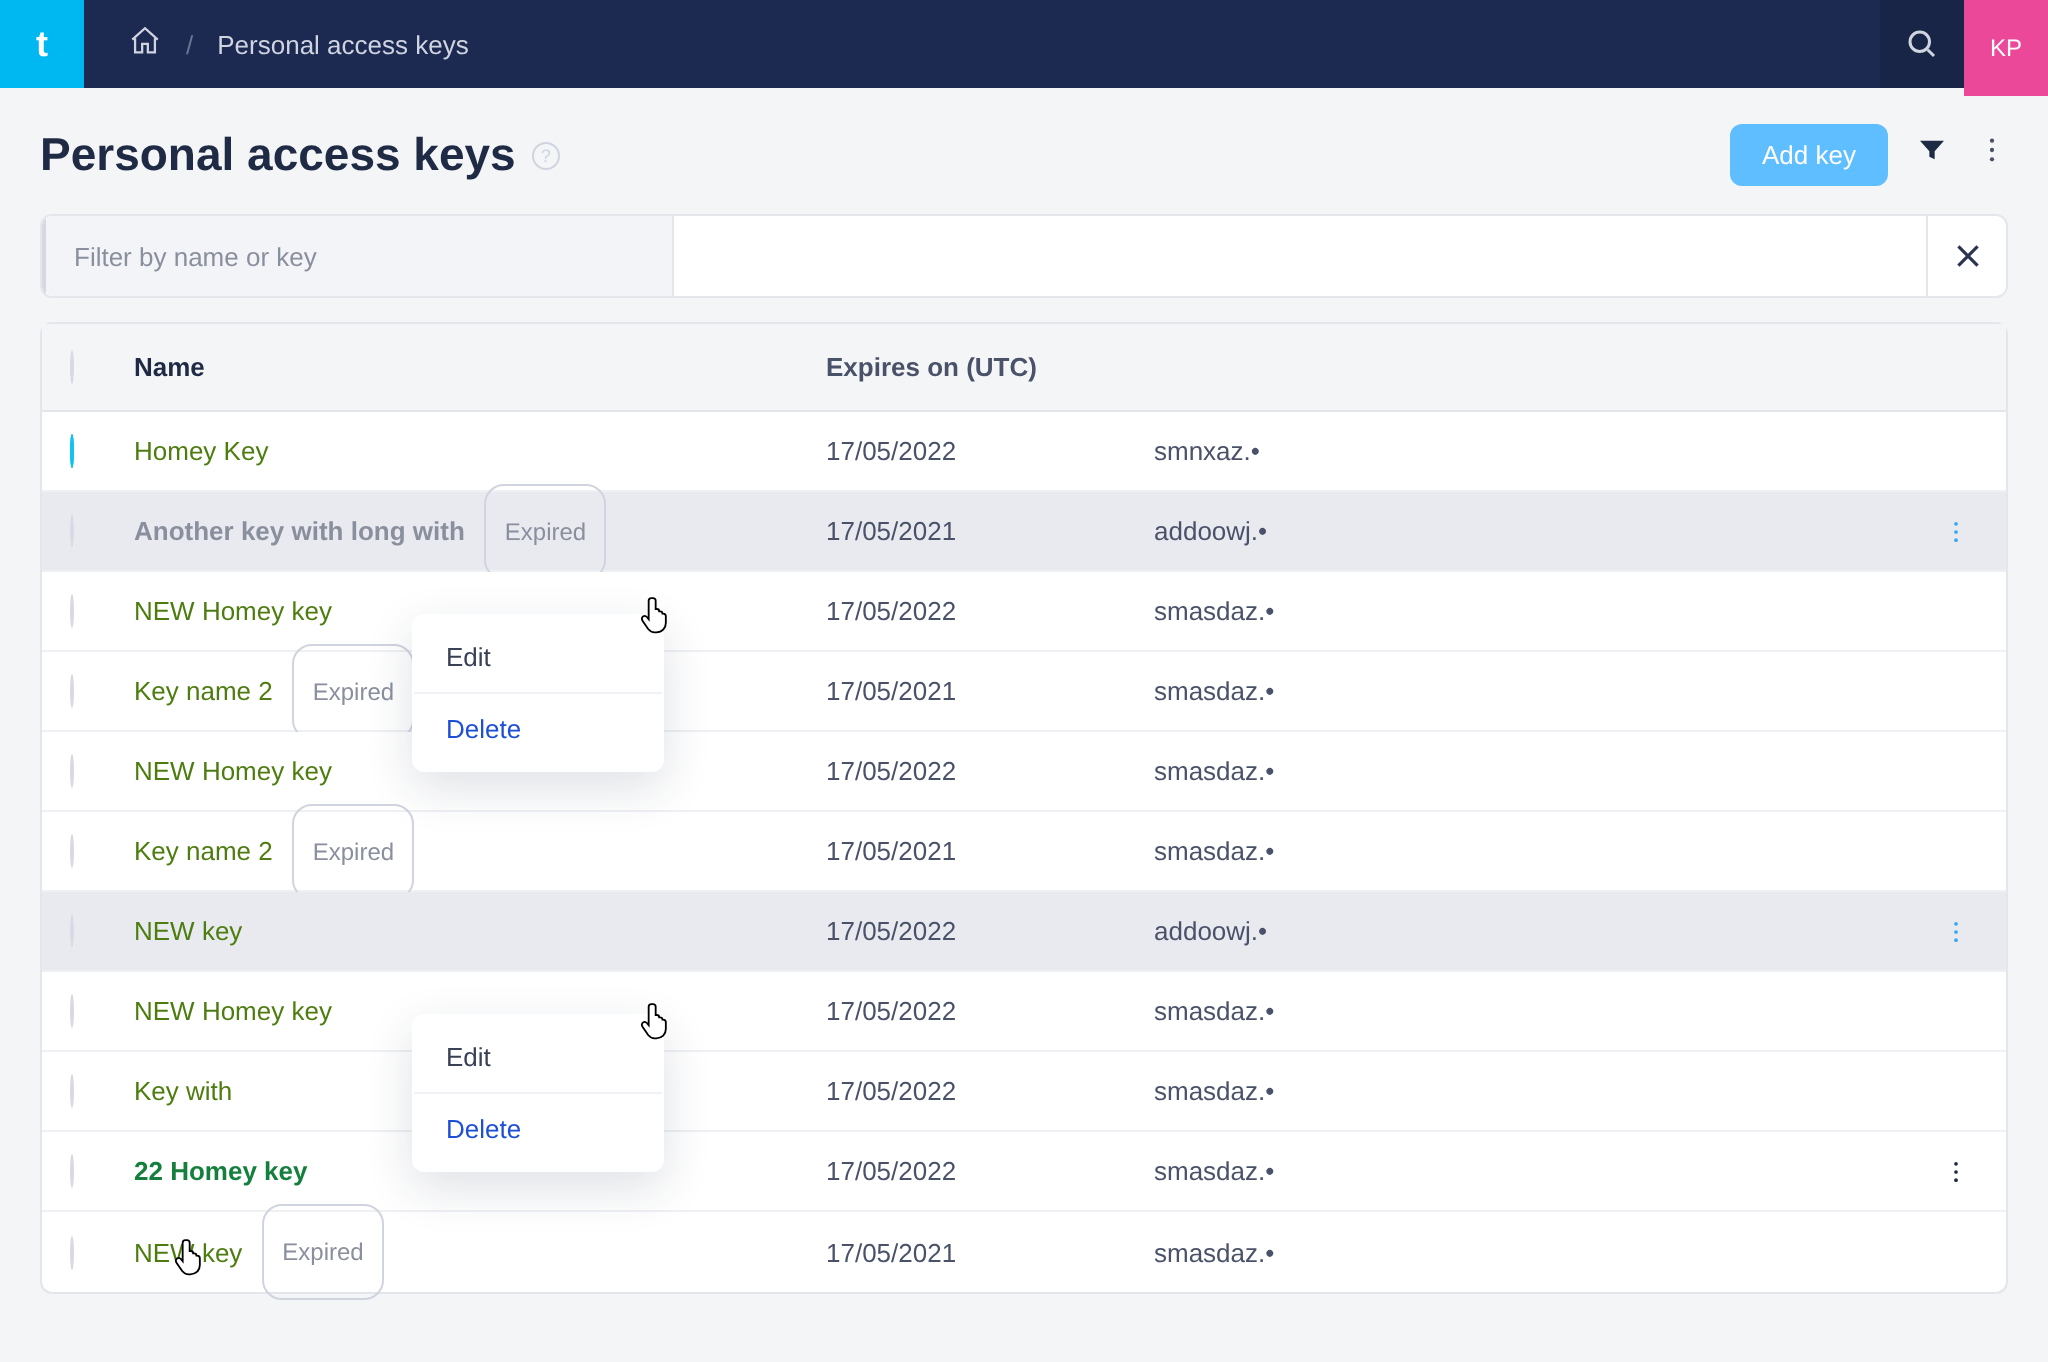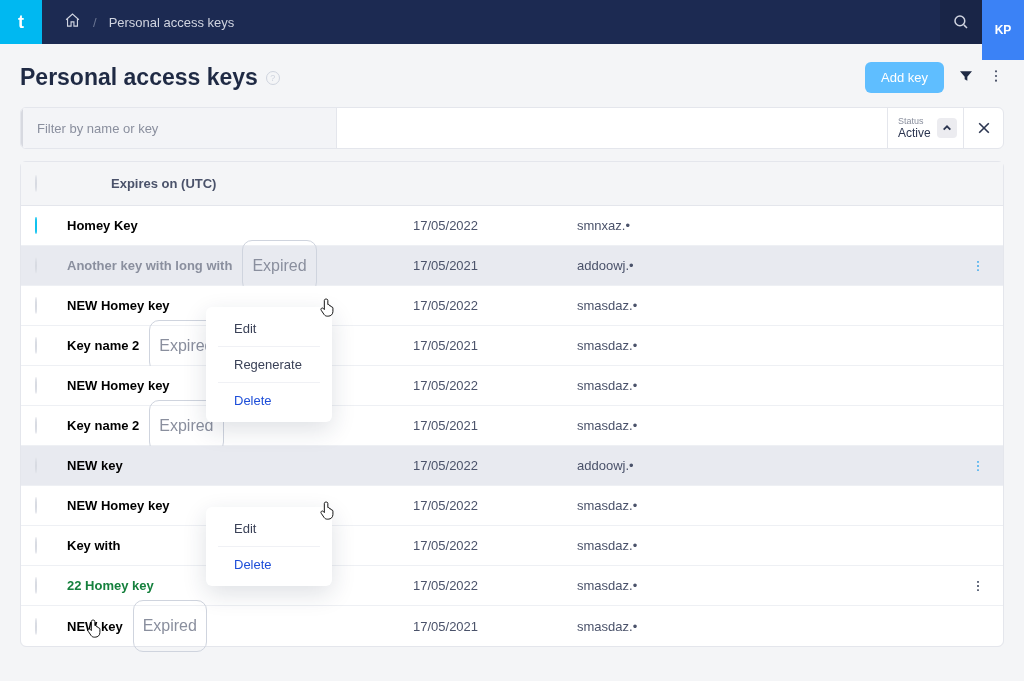--- a/index.html
+++ b/index.html
@@ -6,21 +6,21 @@
   html, body { width: 1024px; height: 681px; overflow: hidden; font-family: -apple-system, BlinkMacSystemFont, "Segoe UI", Arial, sans-serif; background: #f4f5f7; }
   
   
   .topbar { height: 44px; background: #1c2a52; display: flex; align-items: center; position: relative; }
   .logo-block { width: 42px; height: 44px; background: #00b8f1; display: flex; align-items: center; justify-content: center; color: #fff; font-size: 18px; font-weight: 600; }
   .breadcrumb { display: flex; align-items: center; gap: 12px; padding-left: 22px; color: #d0d4e0; font-size: 13px; }
   .home-ic svg { width: 17px; height: 17px; stroke: #d0d4e0; fill: none; stroke-width: 1.6; }
   .crumb-sep { color: #6a7592; }
   .search-block { position: absolute; right: 42px; top: 0; width: 42px; height: 44px; background: #192547; display: flex; align-items: center; justify-content: center; }
   .search-block svg { width: 18px; height: 18px; stroke: #d0d4e0; fill: none; stroke-width: 2; }
-  .user-block { position: absolute; right: 0; top: 0; width: 42px; height: 60px; background: #3b82f6; color: #fff; font-size: 12px; font-weight: 700; display: flex; align-items: center; justify-content: center; }
+  .user-block { position: absolute; right: 0; top: 0; width: 42px; height: 48px; background: #ec4899; color: #fff; font-size: 12px; font-weight: 400; display: flex; align-items: center; justify-content: center; }
 
   
   .page { padding: 18px 20px; position: relative; }
   .page-head { display: flex; align-items: center; justify-content: space-between; margin-bottom: 14px; }
   .page-title { font-size: 23px; font-weight: 700; color: #1f2a44; display: flex; align-items: center; gap: 8px; }
   .info-ic { width: 14px; height: 14px; border: 1.3px solid #cfd4de; border-radius: 50%; display: inline-flex; align-items: center; justify-content: center; font-size: 9px; color: #cfd4de; font-weight: 400; }
   .head-actions { display: flex; align-items: center; gap: 14px; }
   .btn-add { background: #5fbeff; color: #fff; border: none; border-radius: 6px; padding: 8px 16px; font-size: 13px; font-weight: 500; cursor: pointer; }
   .filter-ic svg { width: 16px; height: 16px; fill: #1f2a44; }
   .more-ic svg { width: 16px; height: 16px; fill: #485067; }
@@ -49,30 +49,30 @@
   .col-exp { width: 164px; color: #4a526a; margin-left: 44px; }
   .col-key { flex: 1; color: #4a526a; }
   .col-act { width: 22px; display: flex; justify-content: flex-end; }
 
   .trow { height: 40px; border-bottom: 1px solid #eef0f4; position: relative; }
   .trow:last-child { border-bottom: none; border-radius: 0 0 6px 6px; }
   .trow.hover { background: #e8eaf0; }
   .chk { width: 16px; height: 16px; border-radius: 50%; border: 1.5px solid #d7dae2; background: #fafbfc; }
   .chk.on { background: #10c2ef; border-color: #10c2ef; position: relative; }
   .chk.on::after { content: ""; position: absolute; left: 4px; top: 1px; width: 4px; height: 8px; border: solid #fff; border-width: 0 2px 2px 0; transform: rotate(45deg); }
-  .name-txt { font-weight: 700; color: #000000; }
+  .name-txt { font-weight: 400; color: #4d7c0f; }
   .name-txt.link { color: #15803d; font-weight: 700; }
   .name-txt.muted { color: #8a8f9e; font-weight: 600; }
-  .badge { display: inline-block; border: 1px solid #cfd4de; border-radius: 10px; padding: 16px 9px; font-size: 16px; color: #8a8f9e; font-weight: 500; }
+  .badge { display: inline-block; border: 1px solid #cfd4de; border-radius: 10px; padding: 16px 9px; font-size: 12px; color: #8a8f9e; font-weight: 500; }
   .row-more-btn { width: 22px; height: 22px; display: flex; align-items: center; justify-content: center; cursor: pointer; }
   .row-more-btn svg { width: 14px; height: 14px; fill: #1f2a44; }
   .row-more-btn.blue svg circle { fill: #34a8ef; }
 
   
-  .ctx-menu { position: absolute; left: 206px; width: 126px; background: #fff; border-radius: 6px; box-shadow: 0 8px 24px rgba(30,40,70,0.14); z-index: 20; padding: 4px 12px; }
+  .ctx-menu { position: absolute; left: 206px; width: 126px; background: #fff; border-radius: 6px; box-shadow: 0 8px 24px rgba(30,40,70,0.14); z-index: 20; padding: 4px 1px; }
   .ctx-menu.menu-a { top: 263px; }
   .ctx-menu.menu-b { top: 463px; }
   .ctx-item { padding: 10px 16px; font-size: 13px; color: #3a4157; cursor: pointer; }
   .ctx-item.sep { border-top: 1px solid #f0f1f5; }
   .ctx-item.danger { color: #1d4ed8; }
 
   
   .hand { position: absolute; z-index: 40; pointer-events: none; }
   .hand svg { width: 20px; height: 22px; fill: #fff; stroke: #000; stroke-width: 1.1; }
   .hand.h1 { left: 319px; top: 252px; }
@@ -124,41 +124,33 @@
             <circle cx="12" cy="12" r="1.6"></circle>
             <circle cx="12" cy="19" r="1.6"></circle>
           </svg>
       </span>
     </div>
   </div>
 
   <div class="filter-bar">
     <input class="filter-input" placeholder="Filter by name or key" style="">
     <div class="status-chunk">
-      <div class="status-cell">
-        <span class="status-label">Status</span>
-        <span class="status-value">Active</span>
-        <span class="chev-box">
-          <svg viewBox="0 0 12 12">
-              <path d="m2 8 4-4 4 4"></path>
-            </svg>
-        </span>
-      </div>
       <div class="close-cell">
         <svg viewBox="0 0 20 20">
             <path d="m4 4 12 12M16 4 4 16"></path>
           </svg>
       </div>
     </div>
 
   </div>
 
   <div class="table">
     <div class="thead">
       <div class="th col-chk"><span class="chk"></span></div>
+      <div class="th col-name">Name</div>
       <div class="th col-exp">Expires on (UTC)</div>
       <div class="th col-act"></div>
     </div>
     <div id="tbody">
         <div class="trow">
           <div class="td col-chk"><span class="chk on"></span></div>
           <div class="td col-name">
             <span class="name-txt">Homey Key</span>
           </div>
           <div class="td col-exp">17/05/2022</div>
@@ -281,21 +273,20 @@
           </div>
           <div class="td col-exp">17/05/2021</div>
           <div class="td col-key">smasdaz.•</div>
           <div class="td col-act"></div>
         </div>
       </div>
   </div>
 
   <div class="ctx-menu menu-a">
     <div class="ctx-item">Edit</div>
-    <div class="ctx-item sep">Regenerate</div>
     <div class="ctx-item sep danger">Delete</div>
   </div>
 
   <div class="ctx-menu menu-b">
     <div class="ctx-item">Edit</div>
     <div class="ctx-item sep danger">Delete</div>
   </div>
 
   <div class="hand h1">
     <svg viewBox="0 0 24 26">

